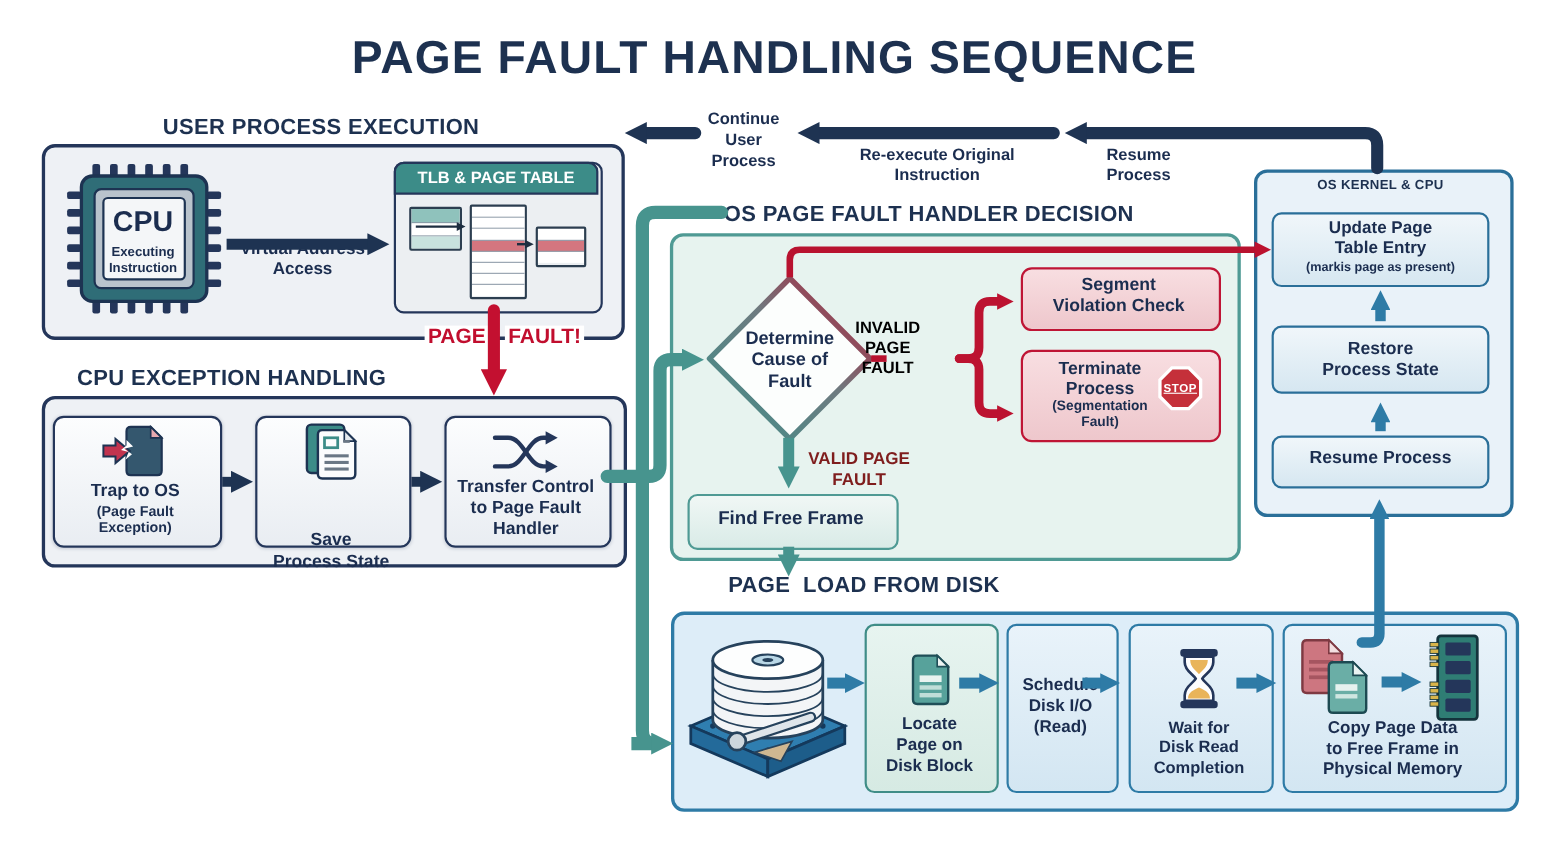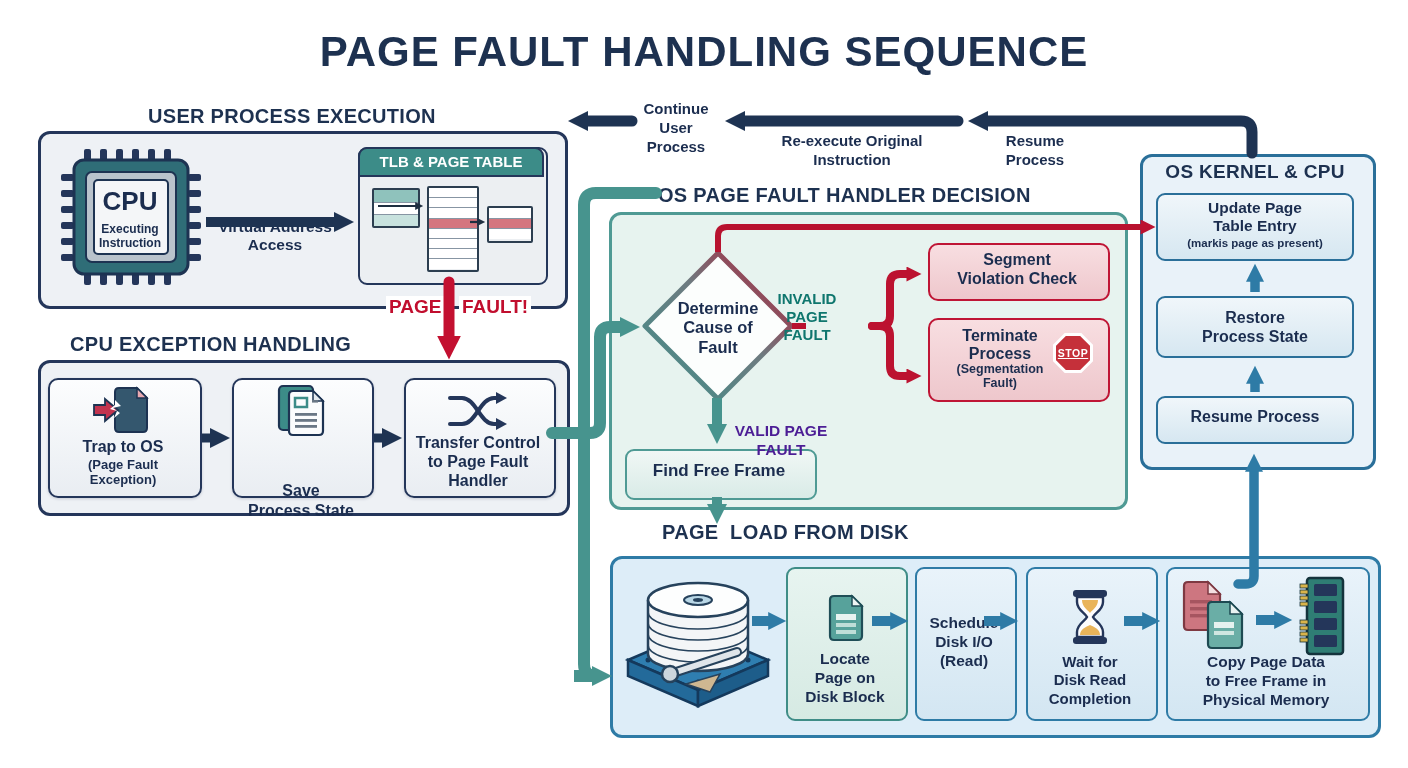--- a/index.html
+++ b/index.html
@@ -26,22 +26,22 @@
   #fault-word-1,#fault-word-2{top:296px;font-size:19px;color:#c10e2e;background:#fff;padding:0 3px;z-index:3;}
   #fault-word-1{left:386px;}
   #fault-word-2{left:459px;}
   
   #exc-container{left:38px;top:360px;width:526px;height:150px;background:#eef1f5;border:3px solid #24365a;}
   .exc-title{font-size:16px;}
   .exc-sub{font-size:13px;line-height:1.15;}
   
   #dec-container{left:609px;top:212px;width:513px;height:292px;background:#e7f3ef;border:3px solid #4f9a94;}
   #diamond-label{left:658px;top:299px;width:120px;font-size:16.5px;line-height:1.18;z-index:3;}
-  #invalid-label{left:764px;top:290px;width:86px;font-size:15px;color:#0f766e;line-height:1.2;z-index:3;}
-  #valid-label{left:724px;top:422px;width:114px;font-size:15.5px;color:#4c1d95;line-height:1.2;z-index:3;}
+  #invalid-label{left:764px;top:290px;width:86px;font-size:15px;color:#000000;line-height:1.2;z-index:3;}
+  #valid-label{left:724px;top:409px;width:114px;font-size:15.5px;color:#7f1d1d;line-height:1.2;z-index:3;}
   .pinkbox{background:linear-gradient(180deg,#f8dee1,#eec7cc);border:2.5px solid #bf1535;border-radius:10px;z-index:2;}
   #segment-box{left:928px;top:243px;width:178px;height:54px;}
   #segment-label{left:930px;top:251px;width:174px;font-size:16px;line-height:1.18;z-index:3;}
   #terminate-box{left:928px;top:318px;width:178px;height:80px;}
   #terminate-title{left:936px;top:327px;width:128px;font-size:16px;line-height:1.15;z-index:3;}
   #terminate-sub{left:936px;top:363px;width:128px;font-size:12.5px;line-height:1.1;z-index:3;}
   #stop-sign{left:1051px;top:331px;width:44px;height:44px;z-index:3;}
   #stop-label{left:1051px;top:347px;width:44px;font-size:10.5px;color:#fff;letter-spacing:.5px;z-index:4;text-decoration:underline;}
   #find-box{left:625px;top:449px;width:188px;height:47px;background:linear-gradient(180deg,#f0f7f5,#d9ebe7);
             border:2.5px solid #4f9a94;border-radius:9px;z-index:2;}
@@ -55,21 +55,21 @@
   #d2{left:915px;top:567px;width:98px;height:150px;}
   #d3{left:1026px;top:567px;width:128px;height:150px;}
   #d4{left:1166px;top:567px;width:200px;height:150px;}
   .dlabel{font-size:15.5px;line-height:1.22;z-index:3;}
   #d1-label{left:786px;top:650px;width:118px;}
   #d2-label{left:915px;top:614px;width:98px;}
   #d3-label{left:1026px;top:653px;width:128px;font-size:15px;text-align:center;}
   #d4-label{left:1166px;top:653px;width:200px;}
   
   #kern-container{left:1140px;top:154px;width:230px;height:310px;background:#e9f2f9;border:3px solid #2a6f99;}
-  #kern-header{left:1140px;top:161px;width:230px;font-size:19px;z-index:2;}
+  #kern-header{left:1140px;top:161px;width:230px;font-size:12px;z-index:2;}
   .kbox{left:1156px;width:198px;background:linear-gradient(180deg,#f0f6fa,#d6e7f1);
         border:2.5px solid #2a6f99;border-radius:9px;z-index:2;box-sizing:border-box;}
   #k1{top:193px;height:68px;}
   #k1-title{left:1156px;top:199px;width:198px;font-size:15.5px;line-height:1.15;z-index:3;}
   #k1-sub{left:1156px;top:237px;width:198px;font-size:11.5px;z-index:3;}
   #k2{top:296px;height:62px;}
   #k2-label{left:1156px;top:308px;width:198px;font-size:16px;line-height:1.2;z-index:3;}
   #k3{top:396px;height:48px;}
   #k3-label{left:1156px;top:408px;width:198px;font-size:16px;z-index:3;}
   

